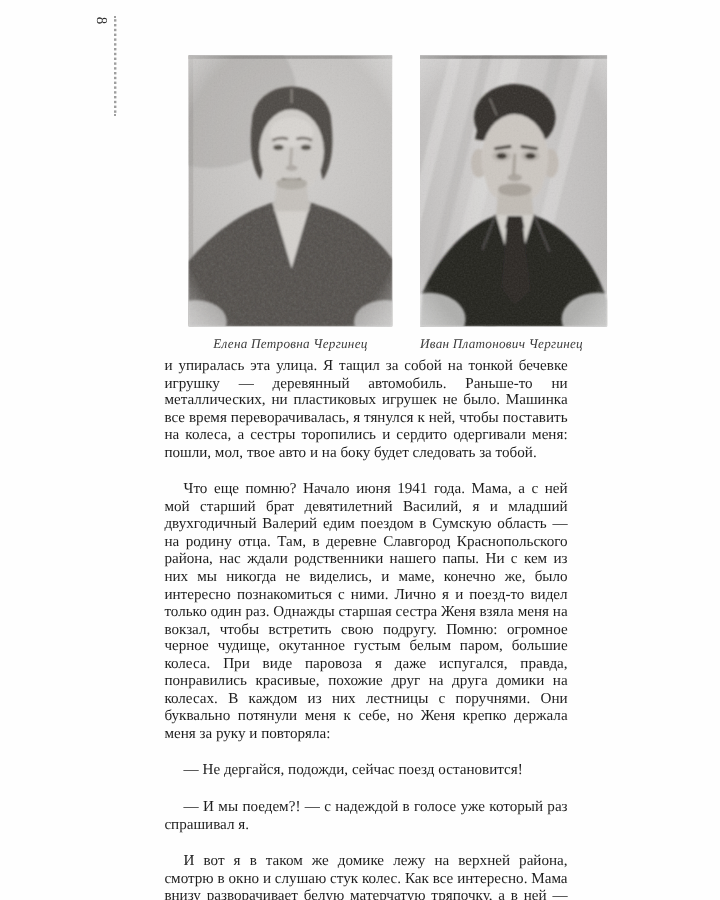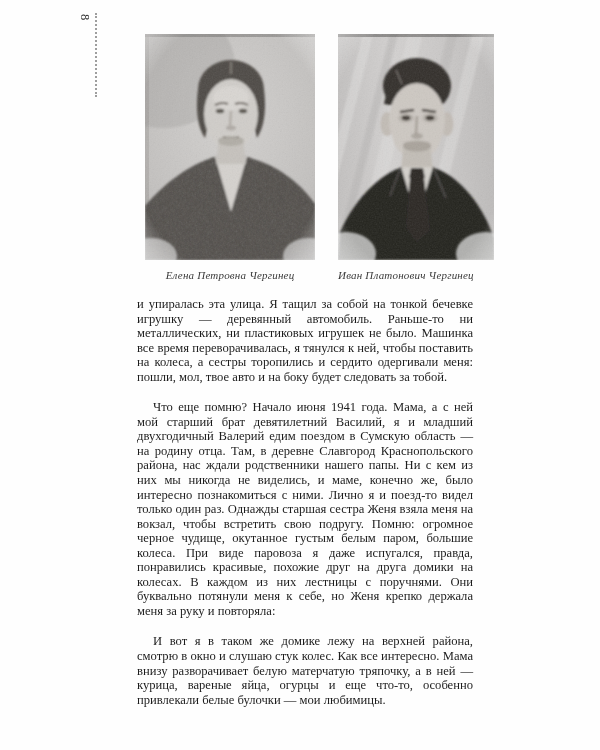--- a/index.html
+++ b/index.html
@@ -27,21 +27,21 @@
     line-height: 16px;
   }
   .dotted-rule {
     position: absolute;
     left: 95px; top: 13px;
     height: 84px; width: 0;
     border-left: 2px dotted #9e9e9e;
   }
 
   
-  figure.photo { position: absolute; margin: 0; padding: 16px; }
+  figure.photo { position: absolute; margin: 12px; padding: 16px; }
   .photo-left  { left: 129px; top: 18px; width: 170px; }
   .photo-right { left: 322px; top: 18px; width: 124px; }
   figure.photo svg { display: block; }
   figcaption {
     margin-top: 9px;
     text-align: center;
     font-style: italic;
     font-size: 11px;
     letter-spacing: 0.2px;
     color: #3a3a3a;
@@ -197,16 +197,18 @@
       <ellipse cx="148" cy="220" rx="30" ry="22" fill="#ececec" opacity="0.7" filter="url(#mblur)"></ellipse>
       <rect width="156" height="226" fill="url(#mvig)"></rect>
       <rect width="156" height="226" filter="url(#mgrain)" opacity="0.13"></rect>
     </svg>
     <figcaption>Иван Платонович Чергинец</figcaption>
   </figure>
 
   <div class="text-block">
     <p class="continuation">и упиралась эта улица. Я тащил за собой на тонкой бечевке игрушку — деревянный автомобиль. Раньше-то ни металлических, ни пластиковых игрушек не было. Машинка все время переворачивалась, я тянулся к ней, чтобы поставить на колеса, а сестры торопились и сердито одергивали меня: пошли, мол, твое авто и на боку будет следовать за тобой.</p>
     <p>Что еще помню? Начало июня 1941 года. Мама, а с ней мой старший брат девятилетний Василий, я и младший двухгодичный Валерий едим поездом в Сумскую область — на родину отца. Там, в деревне Славгород Краснопольского района, нас ждали родственники нашего папы. Ни с кем из них мы никогда не виделись, и маме, конечно же, было интересно познакомиться с ними. Лично я и поезд-то видел только один раз. Однажды старшая сестра Женя взяла меня на вокзал, чтобы встретить свою подругу. Помню: огромное черное чудище, окутанное густым белым паром, большие колеса. При виде паровоза я даже испугался, правда, понравились красивые, похожие друг на друга домики на колесах. В каждом из них лестницы с поручнями. Они буквально потянули меня к себе, но Женя крепко держала меня за руку и повторяла:</p>
+    <p>— Не дергайся, подожди, сейчас поезд остановится!</p>
+    <p>— И мы поедем?! — с надеждой в голосе уже который раз спрашивал я.</p>
     <p>И вот я в таком же домике лежу на верхней района, смотрю в окно и слушаю стук колес. Как все интересно. Мама внизу разворачивает белую матерчатую тряпочку, а в ней — курица, вареные яйца, огурцы и еще что-то, особенно привлекали белые булочки — мои любимицы.</p>
   </div>
 
 </div>
 
 </body></html>

